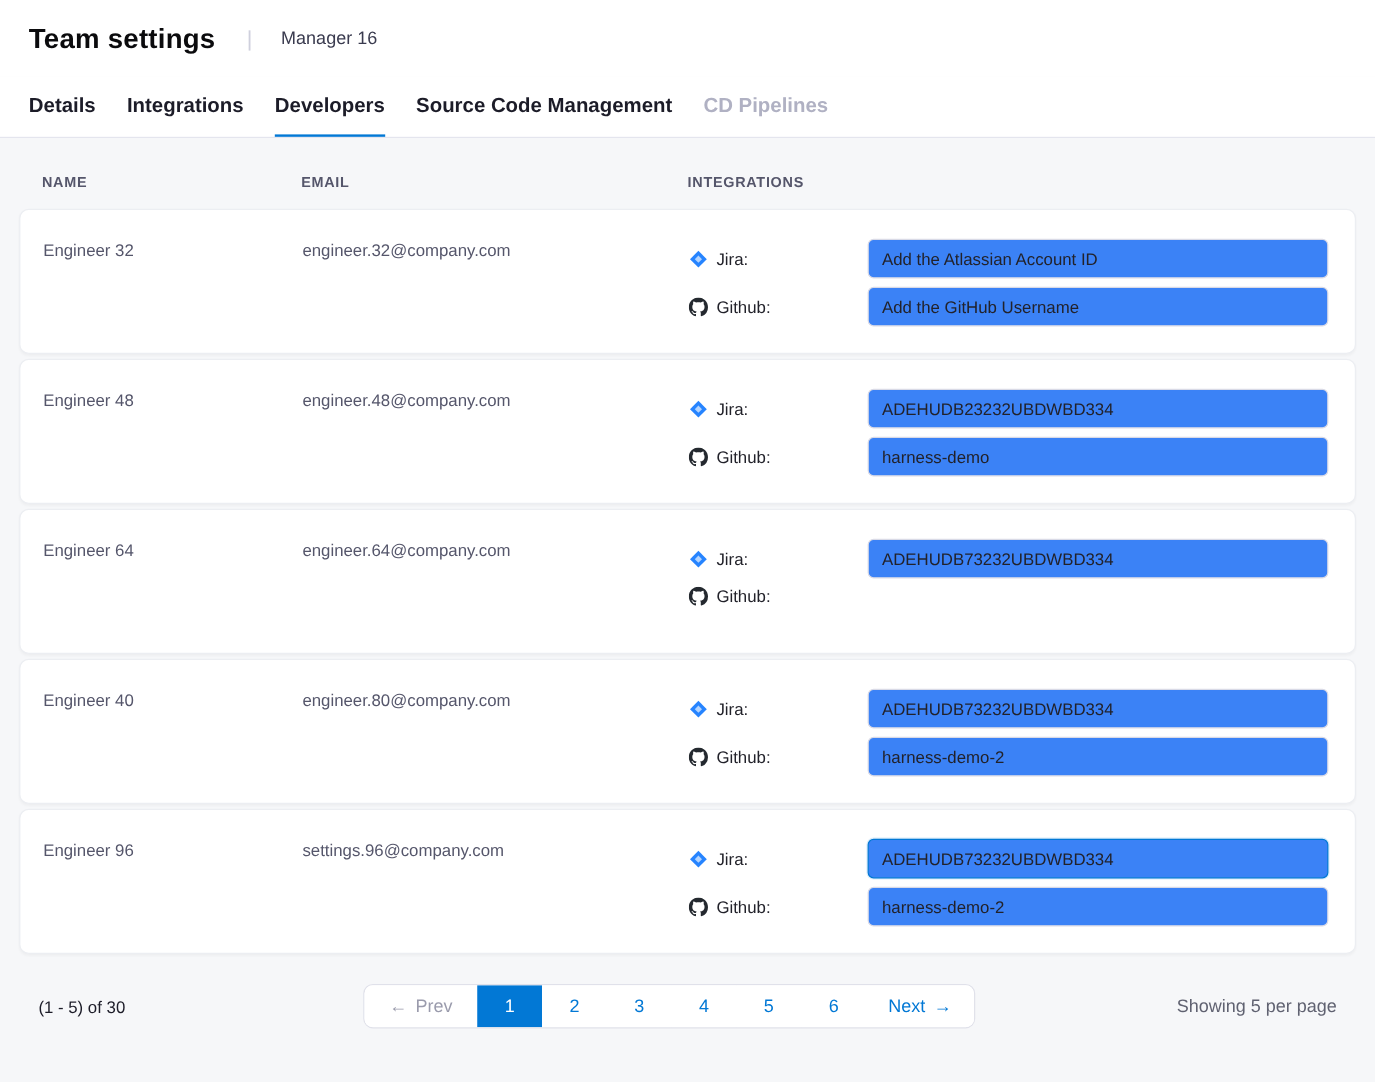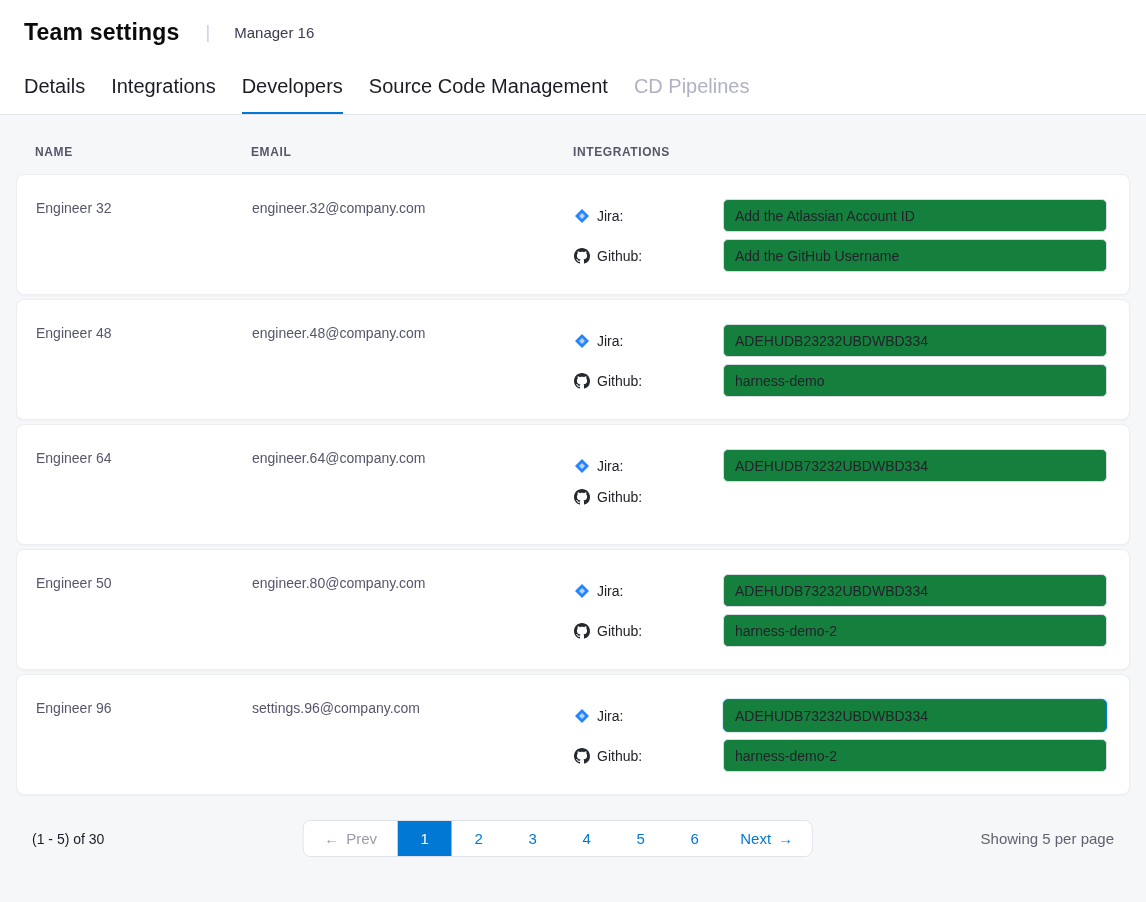--- a/index.html
+++ b/index.html
@@ -42,22 +42,22 @@
   .tabbar {
     background: #ffffff;
     border-bottom: 1px solid #e4e5ee;
     padding: 0 24px;
     display: flex;
     gap: 26px;
     height: 51px;
     align-items: flex-end;
   }
   .tab {
-    font-size: 20px;
-    font-weight: normal;
+    font-size: 17px;
+    font-weight: bold;
     color: #1c1c28;
     padding: 0 0 14px 0;
     border-bottom: 2px solid transparent;
     cursor: pointer;
     white-space: nowrap;
   }
   .tab.active {
     color: #1c1c28;
     border-bottom-color: #0278d5;
   }
@@ -115,21 +115,21 @@
   .int-label { font-size: 14px; color: #22222a; }
 
   .int-input {
     width: 384px;
     height: 33px;
     border: 1px solid #d9dae6;
     border-radius: 5px;
     padding: 0 11px;
     font-size: 14px;
     color: #22222a;
-    background: #15803d;
+    background: #3b82f6;
     outline: none;
     font-family: "Liberation Sans", "DejaVu Sans", sans-serif;
   }
   .int-input::placeholder { color: #22222a; opacity: 1; }
   .int-input.focused {
     border: 1px solid #0278d5;
     box-shadow: 0 0 0 1px rgba(2,120,213,0.15);
   }
 
   
@@ -288,21 +288,21 @@
                 <path fill="#24292f" d="M8 0C3.58 0 0 3.58 0 8c0 3.54 2.29 6.53 5.47 7.59.4.07.55-.17.55-.38 0-.19-.01-.82-.01-1.49-2.01.37-2.53-.49-2.69-.94-.09-.23-.48-.94-.82-1.13-.28-.15-.68-.52-.01-.53.63-.01 1.08.58 1.23.82.72 1.21 1.87.87 2.33.66.07-.52.28-.87.51-1.07-1.78-.2-3.64-.89-3.64-3.95 0-.87.31-1.59.82-2.15-.08-.2-.36-1.02.08-2.12 0 0 .67-.21 2.2.82.64-.18 1.32-.27 2-.27.68 0 1.36.09 2 .27 1.53-1.04 2.2-.82 2.2-.82.44 1.1.16 1.92.08 2.12.51.56.82 1.27.82 2.15 0 3.07-1.87 3.75-3.65 3.95.29.25.54.73.54 1.48 0 1.07-.01 1.93-.01 2.2 0 .21.15.46.55.38A8.012 8.012 0 0016 8c0-4.42-3.58-8-8-8z"></path>
               </svg>
             </span>
           <span class="int-label">Github:</span>
         </span>
       </div>
     </div>
   </div>
 
   <div class="grid-cols row-card">
-    <div class="cell-name">Engineer 50</div>
+    <div class="cell-name">Engineer 40</div>
     <div class="cell-email">engineer.80@company.com</div>
     <div class="cell-integrations">
       <div class="int-line">
         <span class="int-label-group">
           <span class="int-icon">
               <svg viewBox="0 0 16 16">
                 <path fill="#2684FF" d="M8 1l7 7-7 7-7-7z"></path>
                 <path fill="#B3D4FF" d="M8 5l3 3-3 3-3-3z"></path>
               </svg>
             </span>

